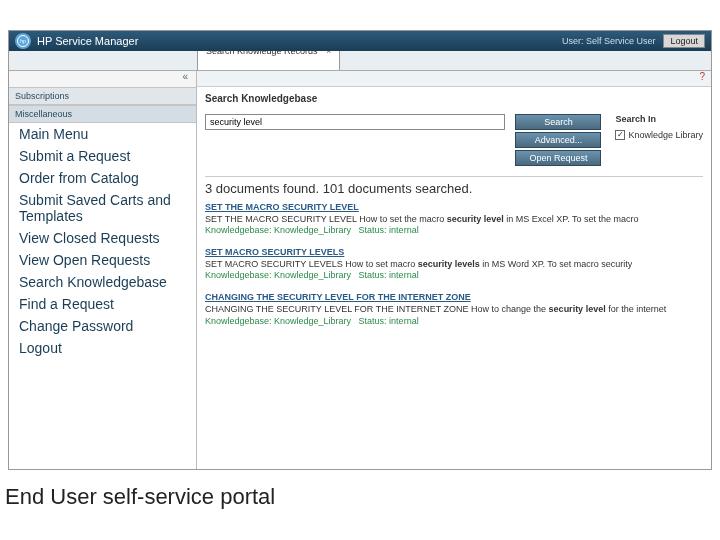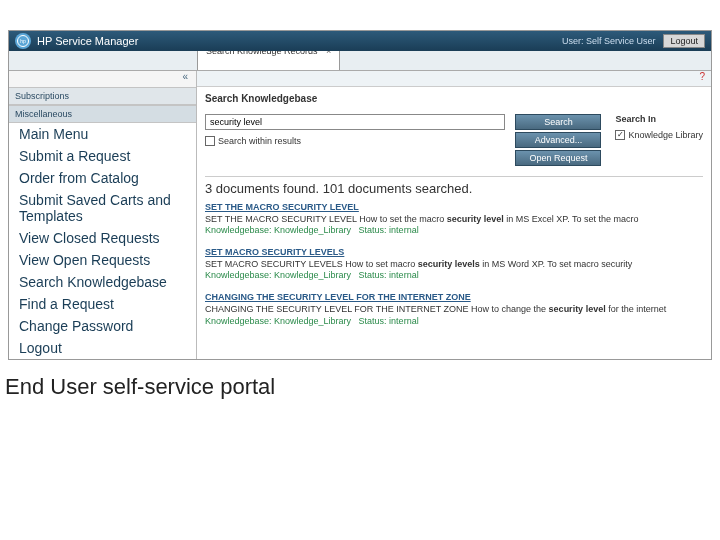--- a/index.html
+++ b/index.html
@@ -1,18 +1,18 @@
 <!DOCTYPE html>
 <html><head>
 <meta charset="utf-8">
 <style>
 *{box-sizing:border-box;margin:0;padding:0;font-family:Arial,Helvetica,sans-serif}
 html,body{width:720px;height:540px;background:#fff;overflow:hidden}
 .slide{display:flex;flex-direction:column;height:100%}
-.app{border:1px solid #999;margin:30px 8px 0 8px;height:330px;background:#fff;display:flex;flex-direction:column;font-size:9px;color:#333}
+.app{border:1px solid #999;margin:30px 8px 0 8px;height:440px;background:#fff;display:flex;flex-direction:column;font-size:9px;color:#333}
 .hdr{background:linear-gradient(#2d5a7a,#1a3d56);color:#fff;height:20px;display:flex;align-items:center;padding:0 6px;position:relative}
 .logo{width:16px;height:16px;border-radius:50%;background:#5aa5d6;margin-right:6px;display:flex;align-items:center;justify-content:center}
 .logo svg{width:12px;height:12px}
 .hdr-title{font-size:11px}
 .hdr-spacer{flex:1}
 .hdr-user{font-size:9px;color:#cde}
 .logout{background:#d8d8d8;color:#222;border:1px solid #888;padding:1px 6px;margin-left:8px;font-size:9px;cursor:pointer}
 .tabbar{background:#e8eef2;height:20px;display:flex;align-items:flex-end;padding:0 4px 0 188px;border-bottom:1px solid #aaa}
 .tab{background:#fff;border:1px solid #999;border-bottom:none;padding:14px 8px;font-size:9px;border-radius:3px 3px 0 0}
 .tab .x{margin-left:6px;color:#666;cursor:pointer}
@@ -94,24 +94,20 @@
       <div class="main">
         <div class="toolbar">
           <span style="color:#c33">?</span>
         </div>
         <div class="content">
           <div class="h1">Search Knowledgebase</div>
 
           <div class="srch-row">
             <div class="srch-col">
               <input class="srch-input" value="security level" style="">
-              <div class="chk-row">
-                <span class="chk"></span>
-                <span>Search within results</span>
-              </div>
             </div>
             <div class="btncol">
               <div class="btn">Search</div>
               <div class="btn">Advanced...</div>
               <div class="btn">Open Request</div>
             </div>
             <div class="srch-in">
               <div class="lbl">Search In</div>
               <div class="chk-row">
                 <span class="chk on"></span>

